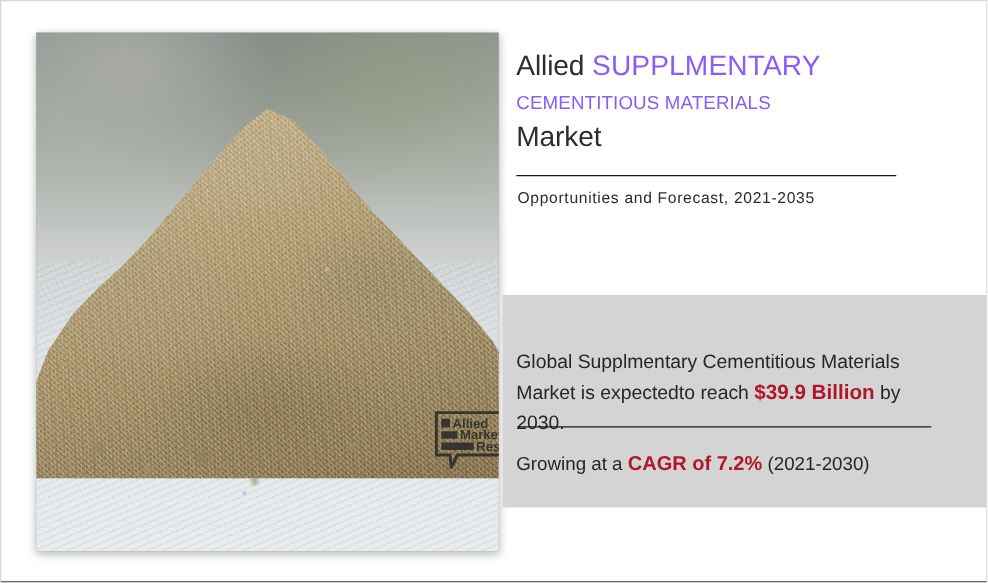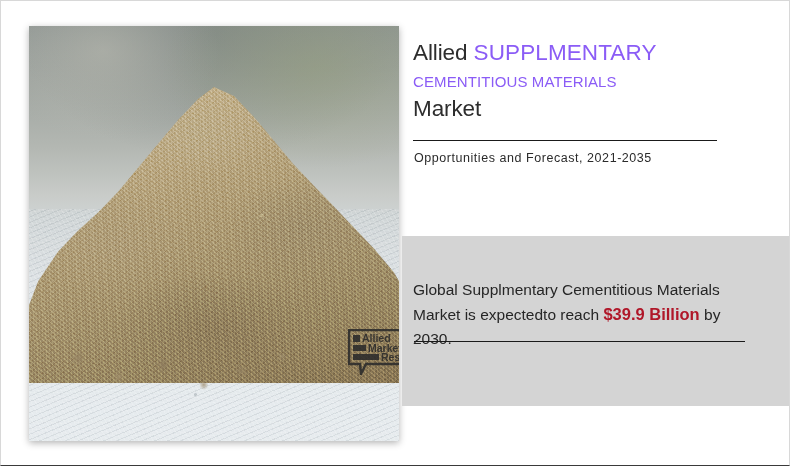--- a/index.html
+++ b/index.html
@@ -244,15 +244,16 @@
 
     <div class="subtitle">Opportunities and Forecast, 2021-2035</div>
   </div>
 
   <div class="stats-panel">
 
     <div class="stat-primary"><span>Global Supplmentary Cementitious Materials Market is expectedto reach </span><span class="hl">$39.9 Billion</span><span> by 2030.</span></div>
 
     <div class="divider-mid"></div>
 
+    <div class="stat-secondary"><span>Growing at a </span><span class="hl">CAGR of 7.2%</span><span> (2021-2030)</span></div>
   </div>
 
 </div>
 
 </body></html>

